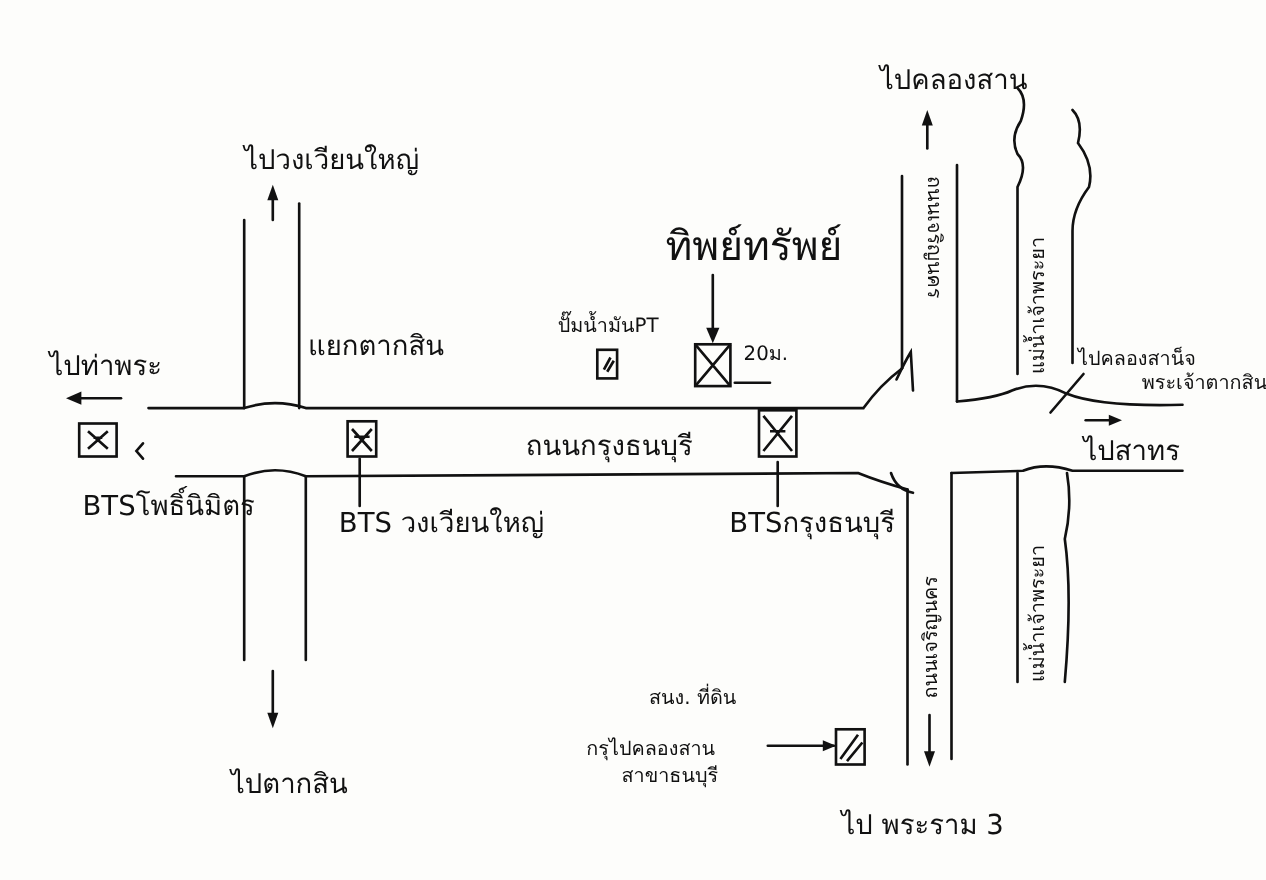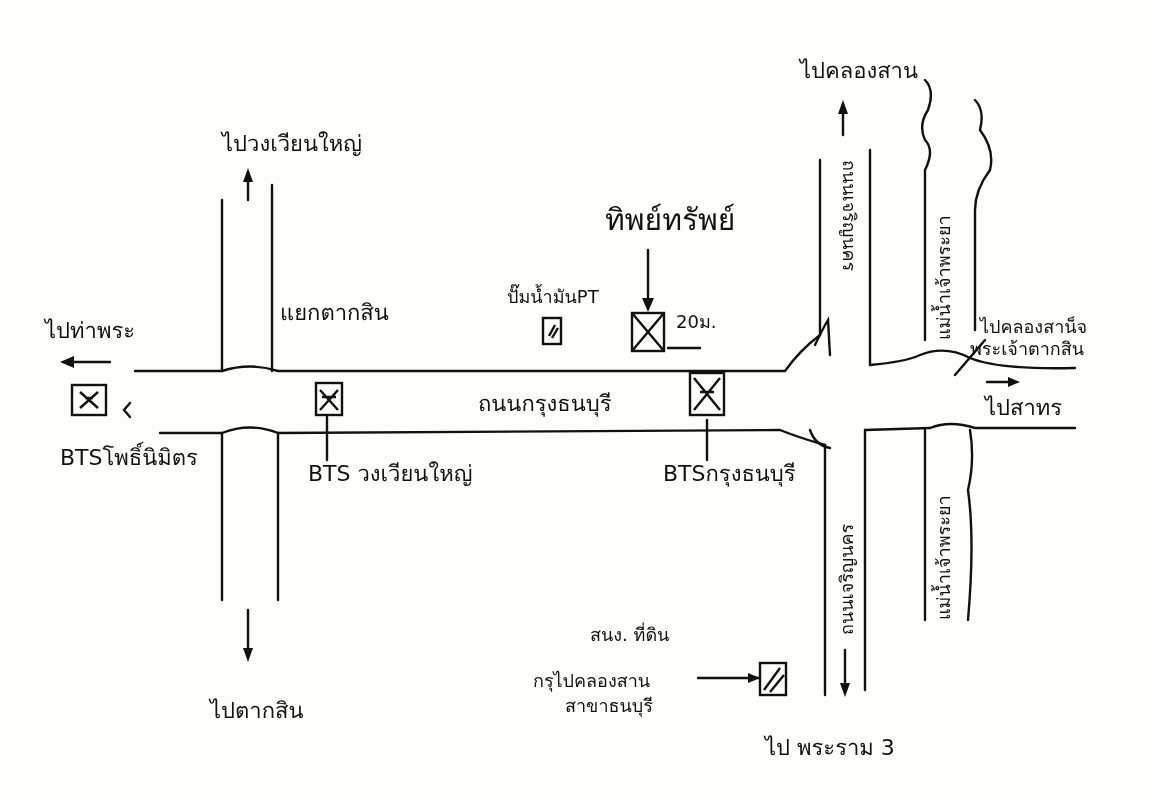--- a/index.html
+++ b/index.html
@@ -1,20 +1,20 @@
 <!DOCTYPE html>
 <html><head>
 <meta charset="utf-8">
 <style>
   html, body { margin:0; padding:0; background:#fdfdfb; }
   body { width:1151px; height:800px; position:relative; overflow:hidden;
          font-family:"DejaVu Sans", sans-serif; color:#111; }
   svg.map { position:absolute; left:0; top:0; }
-  .lbl { position:absolute; white-space:nowrap; font-size:22px; line-height:1; color:#111; }
-  .lbl.big { font-size:30px; }
+  .lbl { position:absolute; white-space:nowrap; font-size:25px; line-height:1; color:#111; }
+  .lbl.big { font-size:37px; }
   .lbl.small { font-size:18px; }
   .lbl.vert-down { transform-origin:left top; transform:rotate(90deg); }
   .lbl.vert-up { transform-origin:left top; transform:rotate(-90deg); }
 </style>
 </head>
 <body>
 
 <svg class="map" width="1151" height="800" viewBox="0 0 1151 800">
   <g stroke="#111" stroke-width="2.4" fill="none" stroke-linecap="round">
 
@@ -91,23 +91,23 @@
 <div class="lbl" style="left:800px;top:60px;">ไปคลองสาน</div>
 <div class="lbl" style="left:222px;top:133px;">ไปวงเวียนใหญ่</div>
 <div class="lbl big" style="left:605px;top:205px;">ทิพย์ทรัพย์</div>
 <div class="lbl small" style="left:507px;top:288px;">ปั๊มน้ำมันPT</div>
 <div class="lbl small" style="left:676px;top:313px;">20ม.</div>
 <div class="lbl" style="left:280px;top:302px;">แยกตากสิน</div>
 <div class="lbl" style="left:45px;top:320px;">ไปท่าพระ</div>
 <div class="lbl" style="left:478px;top:393px;">ถนนกรุงธนบุรี</div>
 <div class="lbl" style="left:985px;top:397px;">ไปสาทร</div>
 <div class="lbl small" style="left:980px;top:318px;">ไปคลองสาน็จ</div>
-<div class="lbl small" style="left:970px;top:340px;text-align:center;">พระเจ้าตากสิน</div>
+<div class="lbl small" style="left:1038px;top:340px;text-align:center;">พระเจ้าตากสิน</div>
 
-<div class="lbl" style="left:60px;top:447px;">
+<div class="lbl" style="left:75px;top:447px;">
   <span class="latin">BTS</span><span>โพธิ์นิมิตร</span>
 </div>
 <div class="lbl" style="left:308px;top:463px;">
   <span class="latin">BTS</span> <span>วงเวียนใหญ่</span>
 </div>
 <div class="lbl" style="left:663px;top:463px;">
   <span class="latin">BTS</span><span>กรุงธนบุรี</span>
 </div>
 
 <div class="lbl small vert-down" style="left:858px;top:160px;">ถนนเจริญนคร</div>

